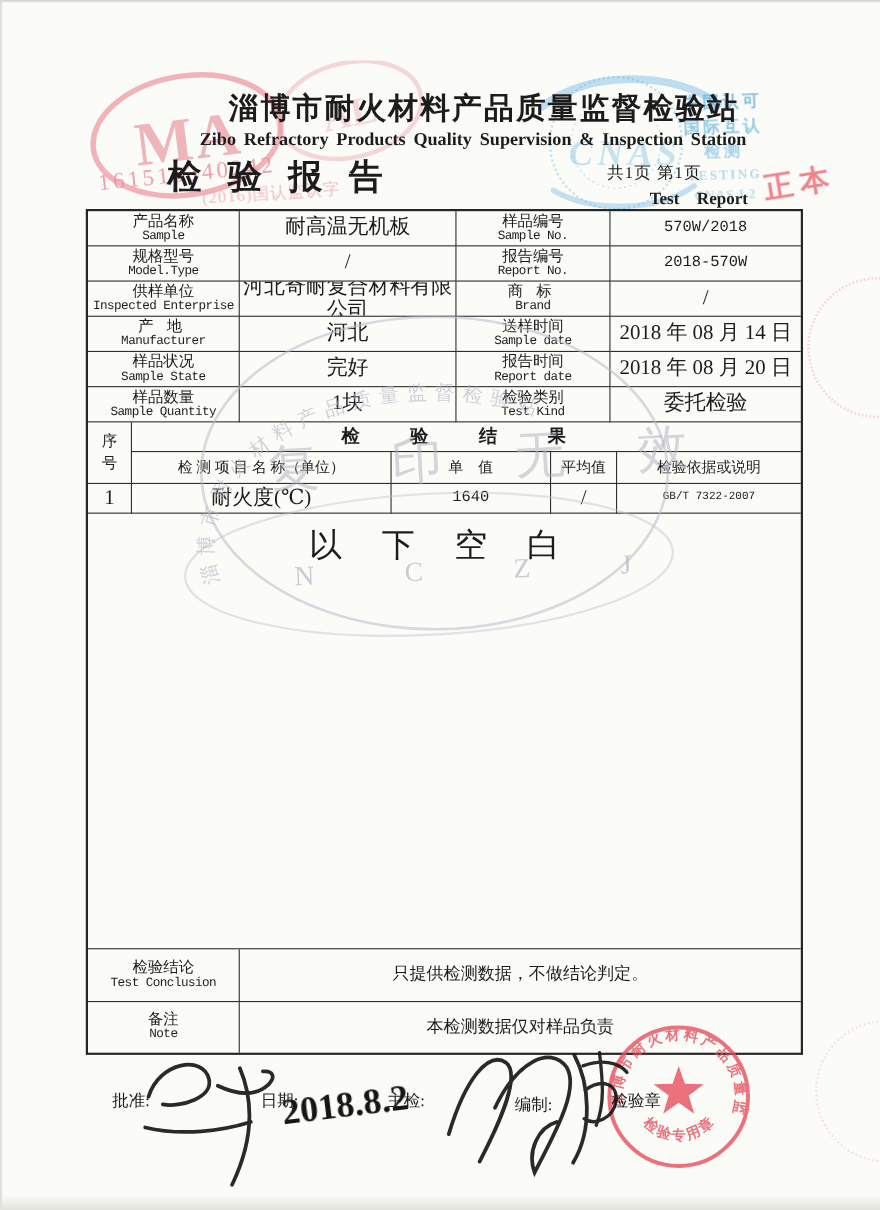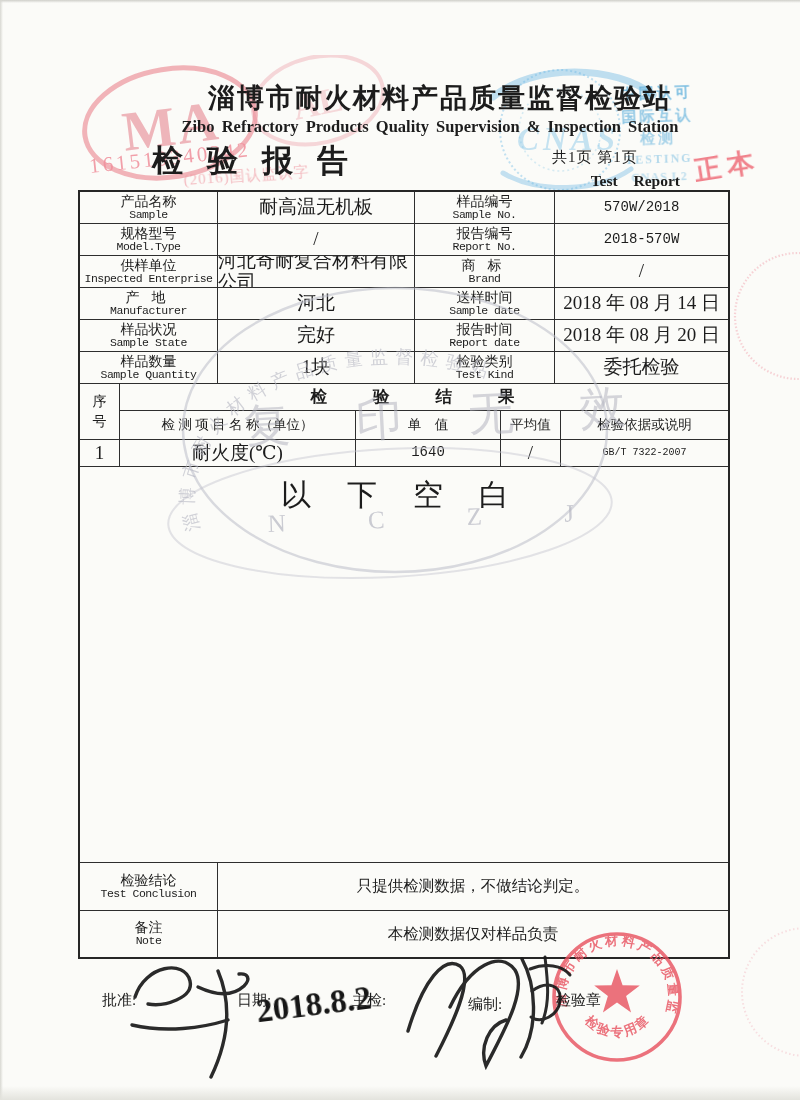--- a/index.html
+++ b/index.html
@@ -26,21 +26,21 @@
     font-size:15.5px;font-weight:bold;word-spacing:12px;z-index:5;}
 
   
   .doc-table{position:absolute;left:78px;top:190px;width:652px;border:2px solid #262626;
     z-index:4;box-sizing:border-box;background:transparent;}
   .grid{display:grid;}
   .gA{grid-template-columns:138px 197px 140px 173px;grid-template-rows:repeat(6,32px);}
   .gB{grid-template-columns:40px 236px 145px 60px 167px;grid-template-rows:27px 29px 27px;}
   .gC{grid-template-columns:138px 510px;grid-template-rows:48px 46px;}
   .cell{display:flex;flex-direction:column;align-items:center;justify-content:center;
-    box-sizing:border-box;text-align:left;line-height:1.08;overflow:hidden;}
+    box-sizing:border-box;text-align:center;line-height:1.08;overflow:hidden;}
   .bR{border-right:1.5px solid #2e2e2e;}
   .bB{border-bottom:1.5px solid #2e2e2e;}
   .lab-cn{font-size:14px;}
   .lab-en{font-size:11.5px;font-family:"Liberation Mono","DejaVu Sans Mono",monospace;letter-spacing:-0.5px;}
   .val{font-size:19px;}
   .val-mono{font-size:14px;font-family:"Liberation Mono","DejaVu Sans Mono",monospace;}
   .wide-cn{letter-spacing:12px;margin-left:6px;}
   .res-title{font-size:16.5px;font-weight:bold;letter-spacing:46px;margin-left:23px;}
   .res-head{font-size:13.5px;}
   .no-col{font-size:14px;line-height:1.4;}

